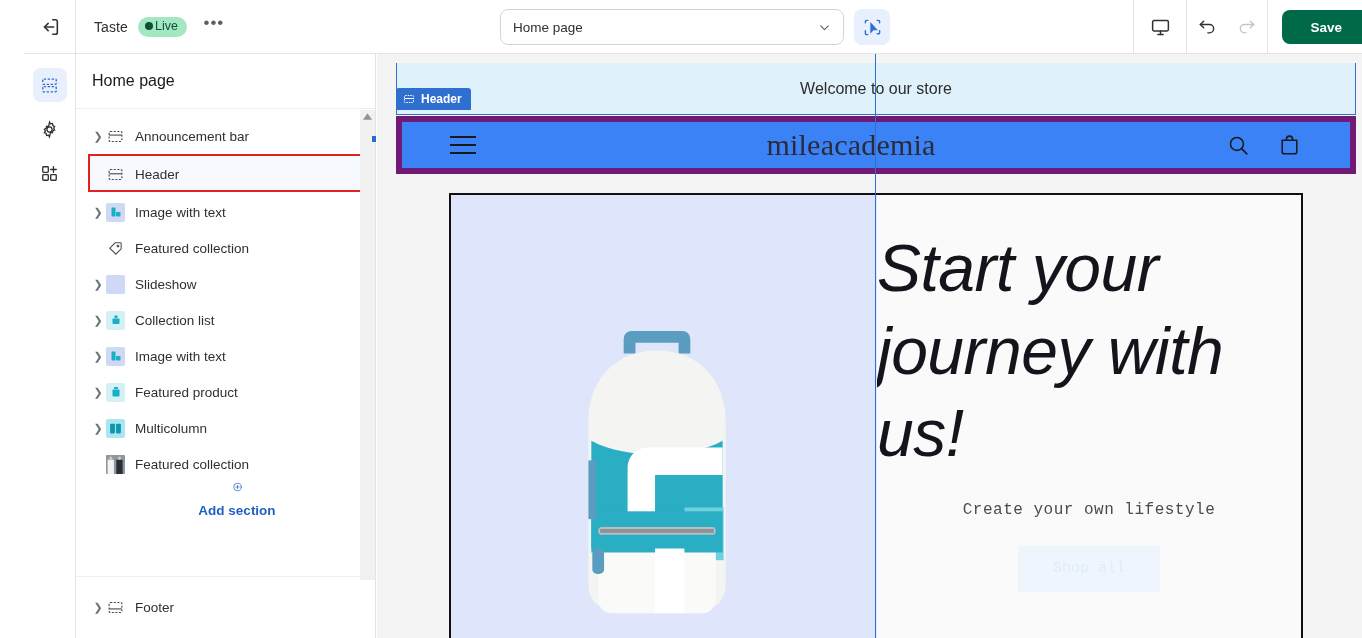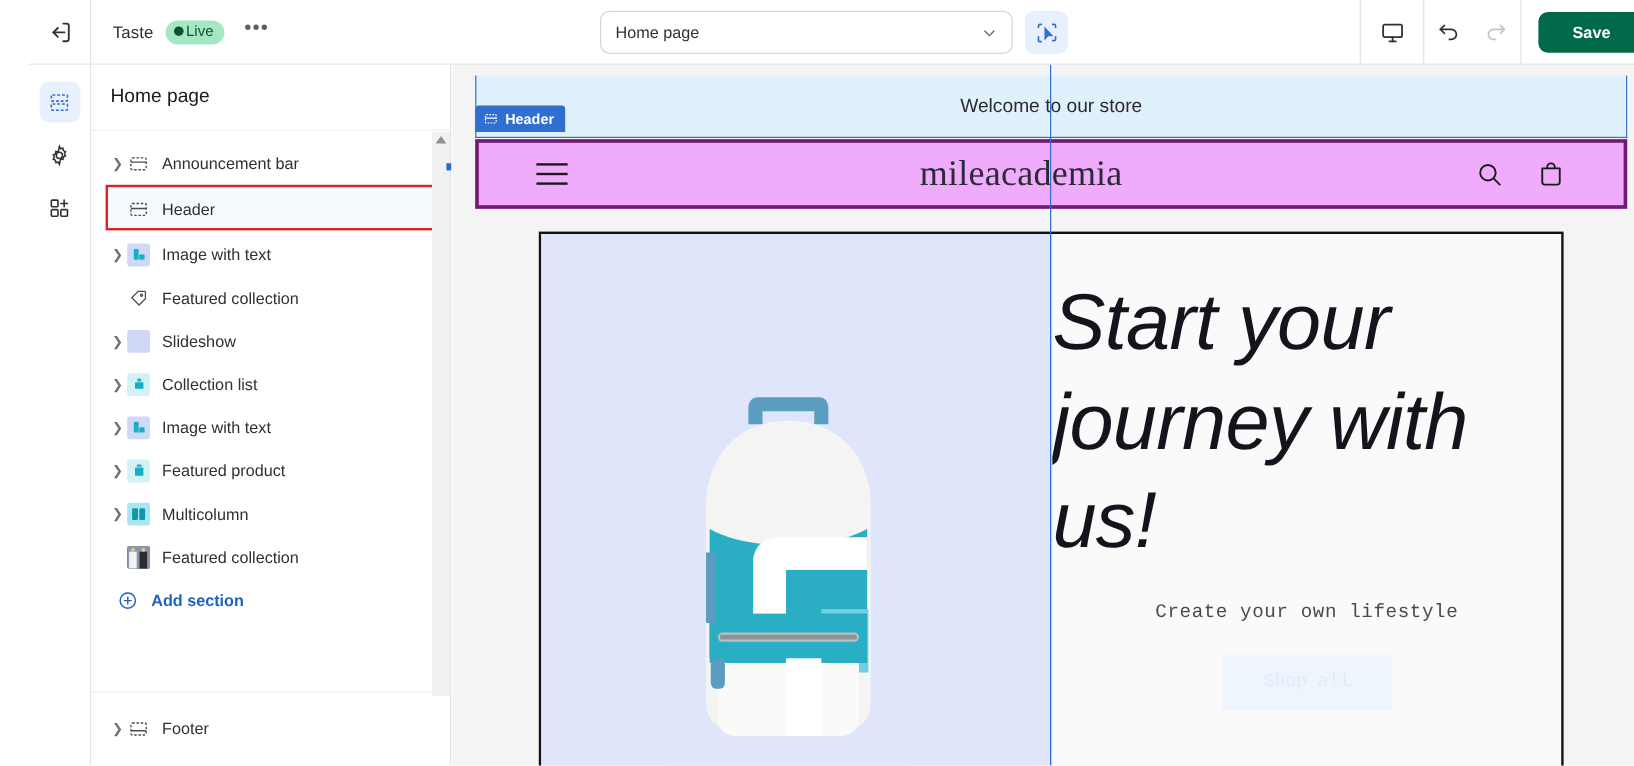--- a/index.html
+++ b/index.html
@@ -104,21 +104,21 @@
   .selected-wrap {
     position: absolute; left: 12px; right: 14px; height: 38px;
     border: 2px solid #e32121; background: #f6fafe;
   }
   .group-label {
     padding: 14px 0 6px 22px; font-size: 11.5px; letter-spacing: .6px;
     color: #5c6066; font-weight: bold;
   }
   .add-section {
     height: 36px; display: flex; align-items: center; padding-left: 22px;
-    color: #1f62c4; font-size: 13.5px; font-weight: bold; gap: 11px;
+    color: #1f62c4; font-size: 13.5px; font-weight: bold; gap: 11px; flex-direction: column;
   }
   .footer-area {
     position: absolute; bottom: 0; left: 0; width: 300px; height: 62px;
     border-top: 1px solid #eceeef; display: flex; align-items: center;
   }
   .sb-scroll {
     position: absolute; right: 0; top: 56px; width: 15px; height: 470px; background: #f1f1f1;
   }
   .sb-scroll .arrow-up {
     width: 15px; height: 13px; display: flex; align-items: center; justify-content: center;
@@ -137,21 +137,21 @@
     font-size: 16px; color: #2b2b2b;
   }
   .header-badge {
     position: absolute; left: 19px; top: 34px; height: 22px;
     background: #2f6fd0; color: #fff; font-size: 12px; font-weight: bold;
     border-radius: 3px 3px 0 0; display: flex; align-items: center; gap: 6px;
     padding: 0 9px 0 7px; z-index: 5;
   }
   .store-header {
     position: absolute; left: 19px; top: 62px; width: 960px; height: 58px;
-    background: #f0abfc; border: 3px solid #701a75;
+    background: #3b82f6; border: 6px solid #701a75;
     display: flex; align-items: center; padding: 0 48px;
   }
   .burger { width: 26px; }
   .burger span { display: block; height: 2px; background: #1a1a1a; margin: 6px 0; }
   .store-logo {
     flex: 1; text-align: center; font-size: 30px; color: #2b2b38;
     font-family: "Liberation Serif", serif; letter-spacing: .2px;
   }
   .store-actions { display: flex; align-items: center; gap: 26px; }
 

